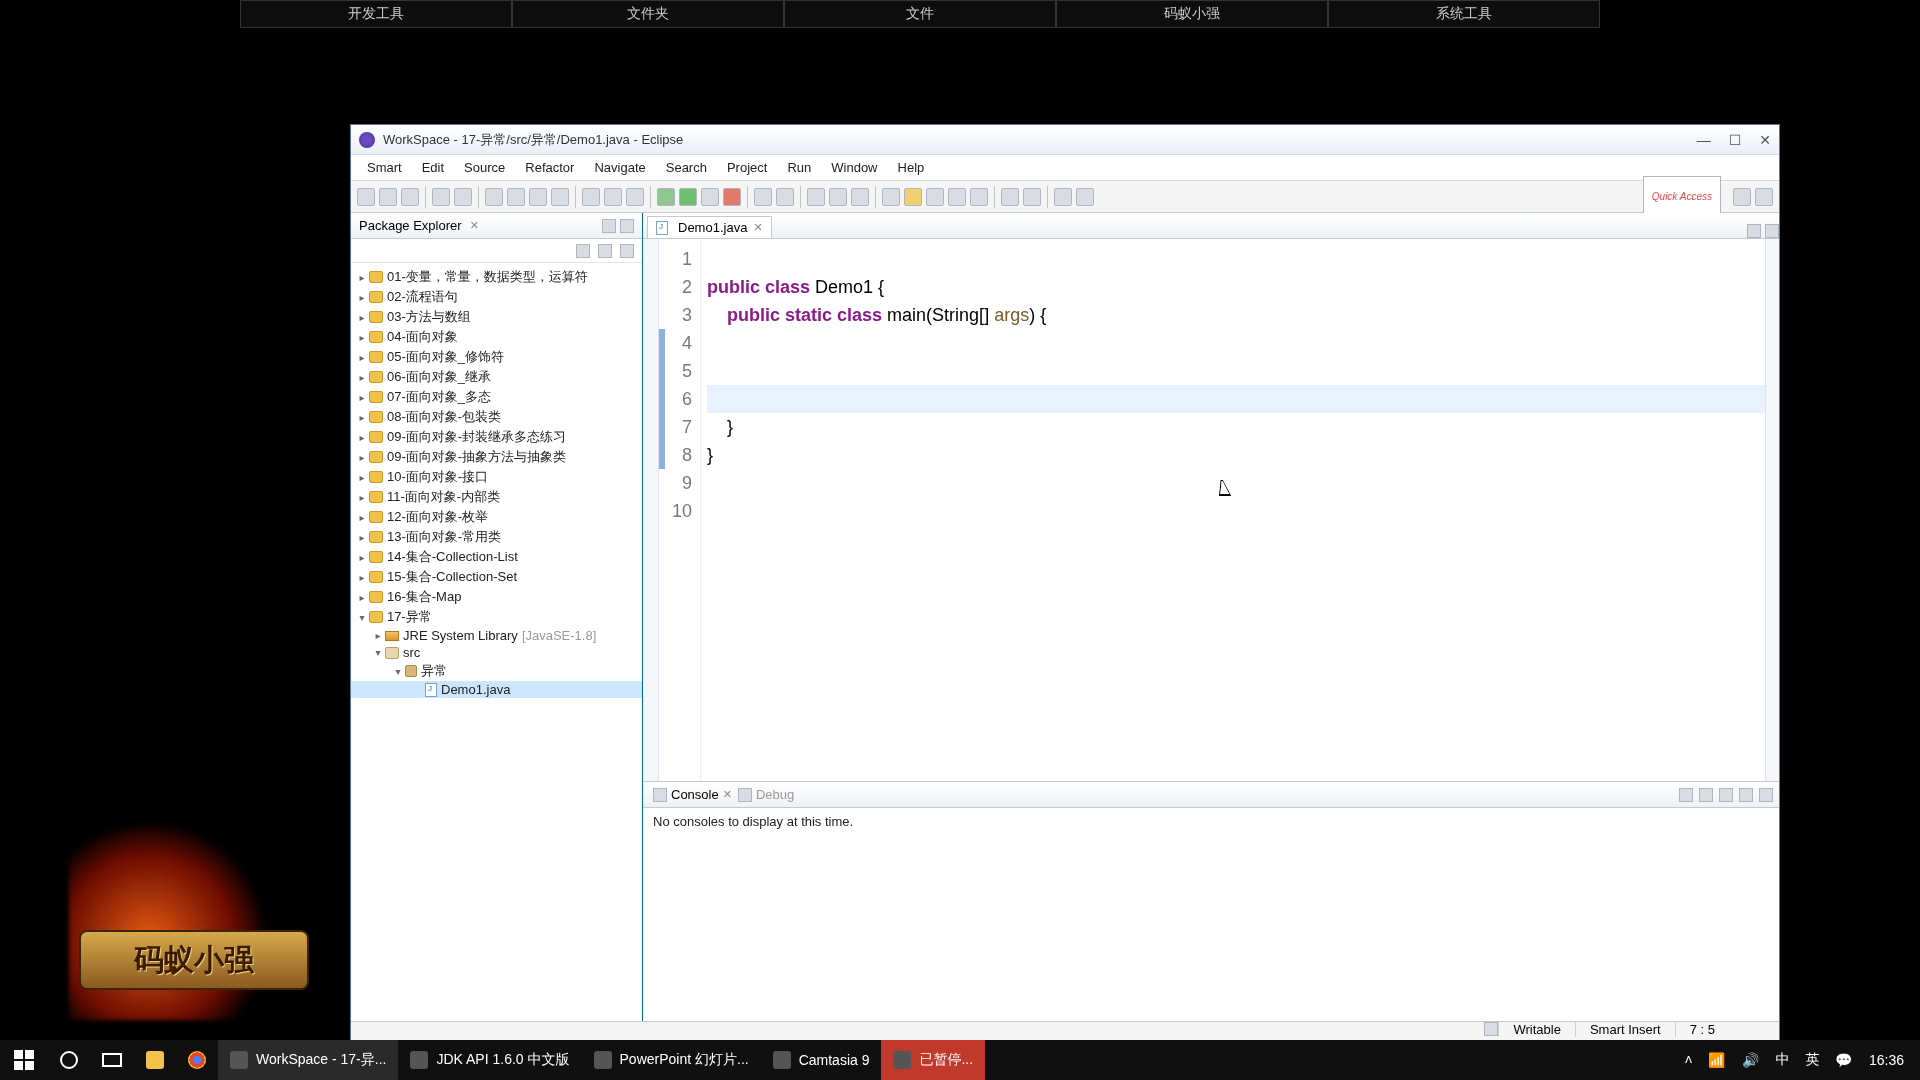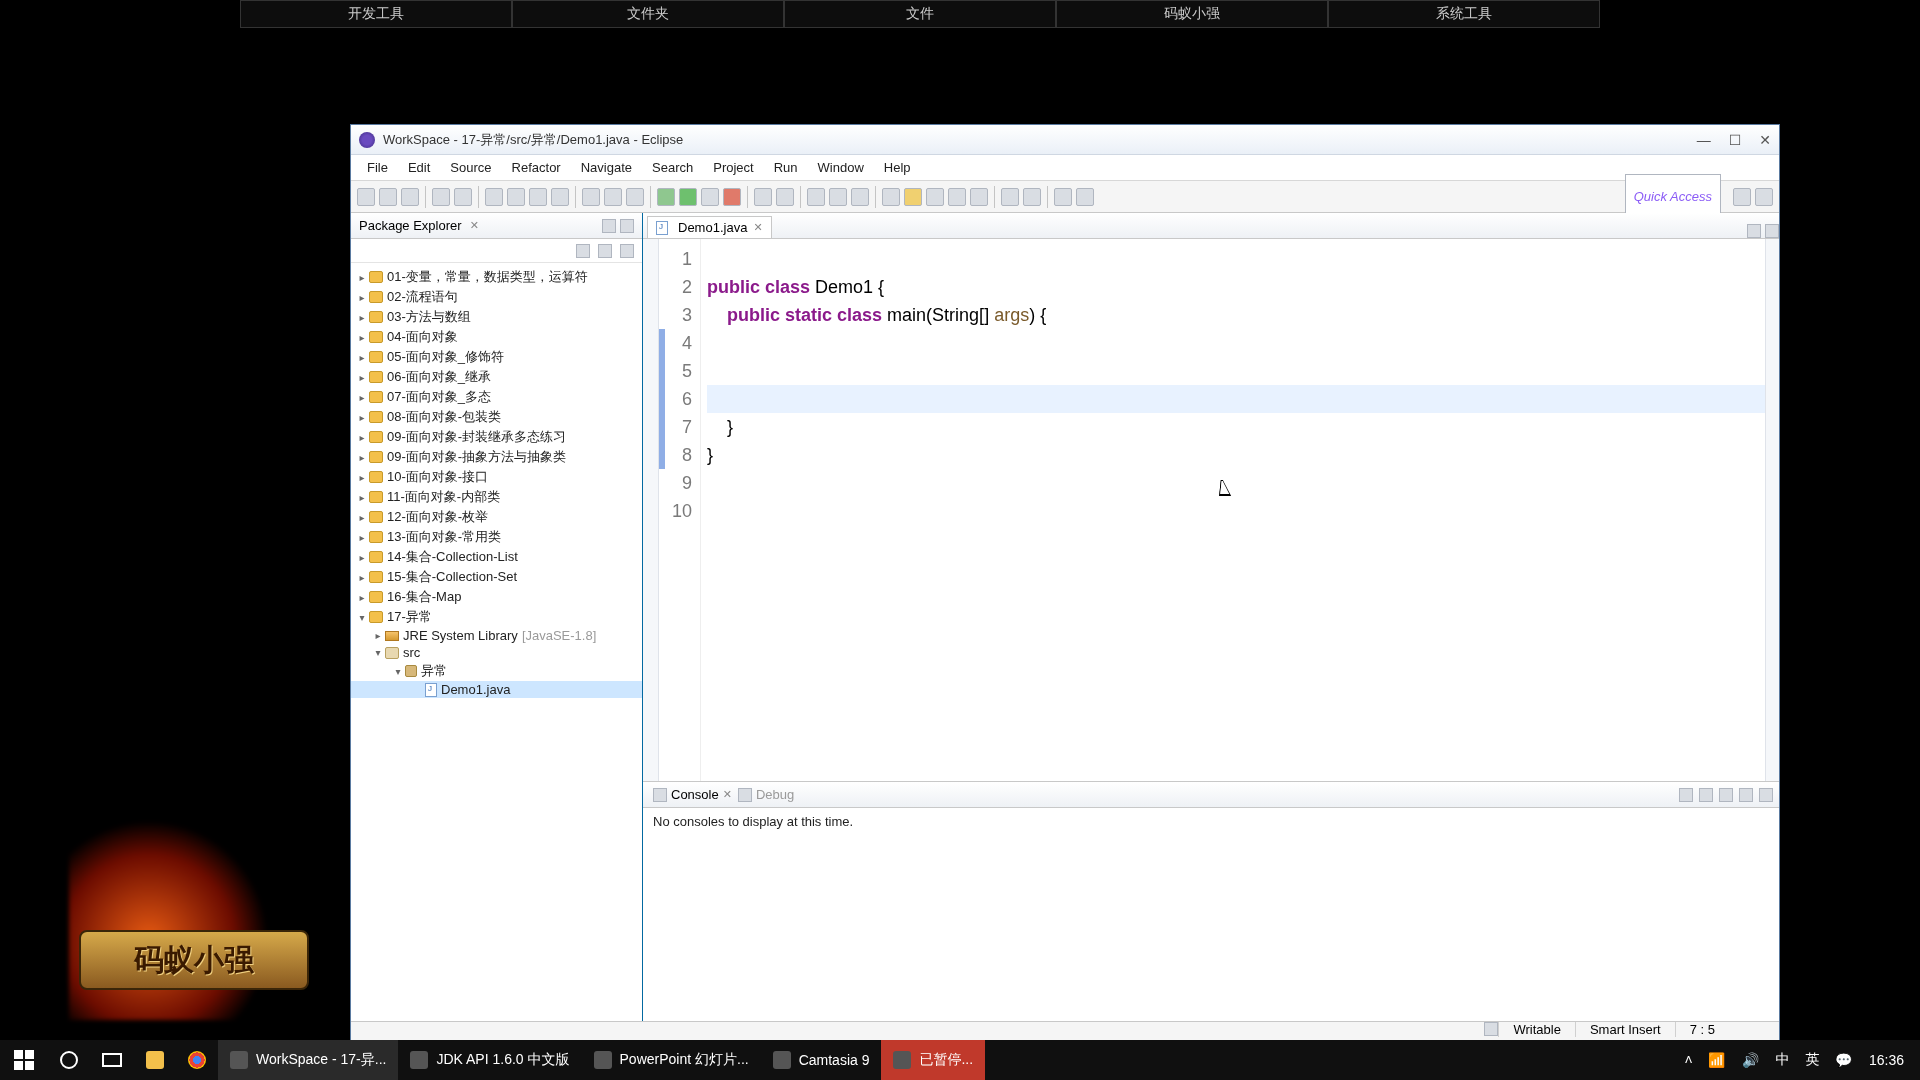--- a/index.html
+++ b/index.html
@@ -14,21 +14,21 @@
 .title-bar { height: 30px; background: linear-gradient(#fff,#eaf0f7); display: flex; align-items: center; padding: 0 8px; font-size: 13px; color: #333; border-bottom: 1px solid #cfd7e2; }
 .title-icon { width: 16px; height: 16px; background: radial-gradient(circle,#6a4bbf 40%,#3d2a80 100%); border-radius: 50%; margin-right: 8px; }
 .win-controls { margin-left: auto; display: flex; gap: 18px; color: #555; font-size: 14px; }
 
 .menu-bar { height: 26px; display: flex; align-items: center; padding: 0 6px; font-size: 13px; color: #222; border-bottom: 1px solid #d7d7d7; }
 .menu-bar span { padding: 2px 10px; }
 
 .tool-bar { height: 32px; display: flex; align-items: center; padding: 0 6px; border-bottom: 1px solid #c8c8c8; background: #f5f5f5; gap: 4px; }
 .tb-icon { width: 18px; height: 18px; background: #d9dde3; border: 1px solid #b0b6c0; border-radius: 2px; }
 .tb-sep { width: 1px; height: 22px; background: #c4c4c4; margin: 0 2px; }
-.quick-access { margin-left: auto; border: 1px solid #b0b6c0; background: #fff; padding: 14px 8px; font-size: 13px; color: #8b5cf6; font-style: italic; }
+.quick-access { margin-left: auto; border: 1px solid #b0b6c0; background: #fff; padding: 14px 8px; font-size: 10px; color: #ef4444; font-style: italic; }
 
 .work-area { display: flex; height: calc(100% - 30px - 26px - 32px - 24px); }
 
 .pkg-panel { width: 292px; border-right: 1px solid #0369a1; display: flex; flex-direction: column; }
 .pkg-header { height: 26px; background: linear-gradient(#fff,#eef1f5); border-bottom: 1px solid #c8c8c8; display: flex; align-items: center; padding: 0 8px; font-size: 13px; }
 .pkg-header .x { margin-left: 8px; color: #888; font-size: 11px; }
 .pkg-header .spacer { flex: 1; }
 .mini-icon { width: 14px; height: 14px; background: #d9dde3; border: 1px solid #b0b6c0; margin-left: 4px; }
 .pkg-toolbar { height: 24px; display: flex; justify-content: flex-end; align-items: center; padding: 0 8px; border-bottom: 1px solid #e4e4e4; gap: 4px; }
 .tree { font-size: 13px; padding: 4px 0; overflow: auto; flex: 1; color: #222; }
@@ -112,21 +112,21 @@
     <div class="title-icon"></div>
     <span>WorkSpace - 17-异常/src/异常/Demo1.java - Eclipse</span>
     <div class="win-controls">
       <span>—</span>
       <span>☐</span>
       <span>✕</span>
     </div>
   </div>
 
   <div class="menu-bar">
-    <span>File</span>
+    <span>Smart</span>
     <span>Edit</span>
     <span>Source</span>
     <span>Refactor</span>
     <span>Navigate</span>
     <span>Search</span>
     <span>Project</span>
     <span>Run</span>
     <span>Window</span>
     <span>Help</span>
   </div>

